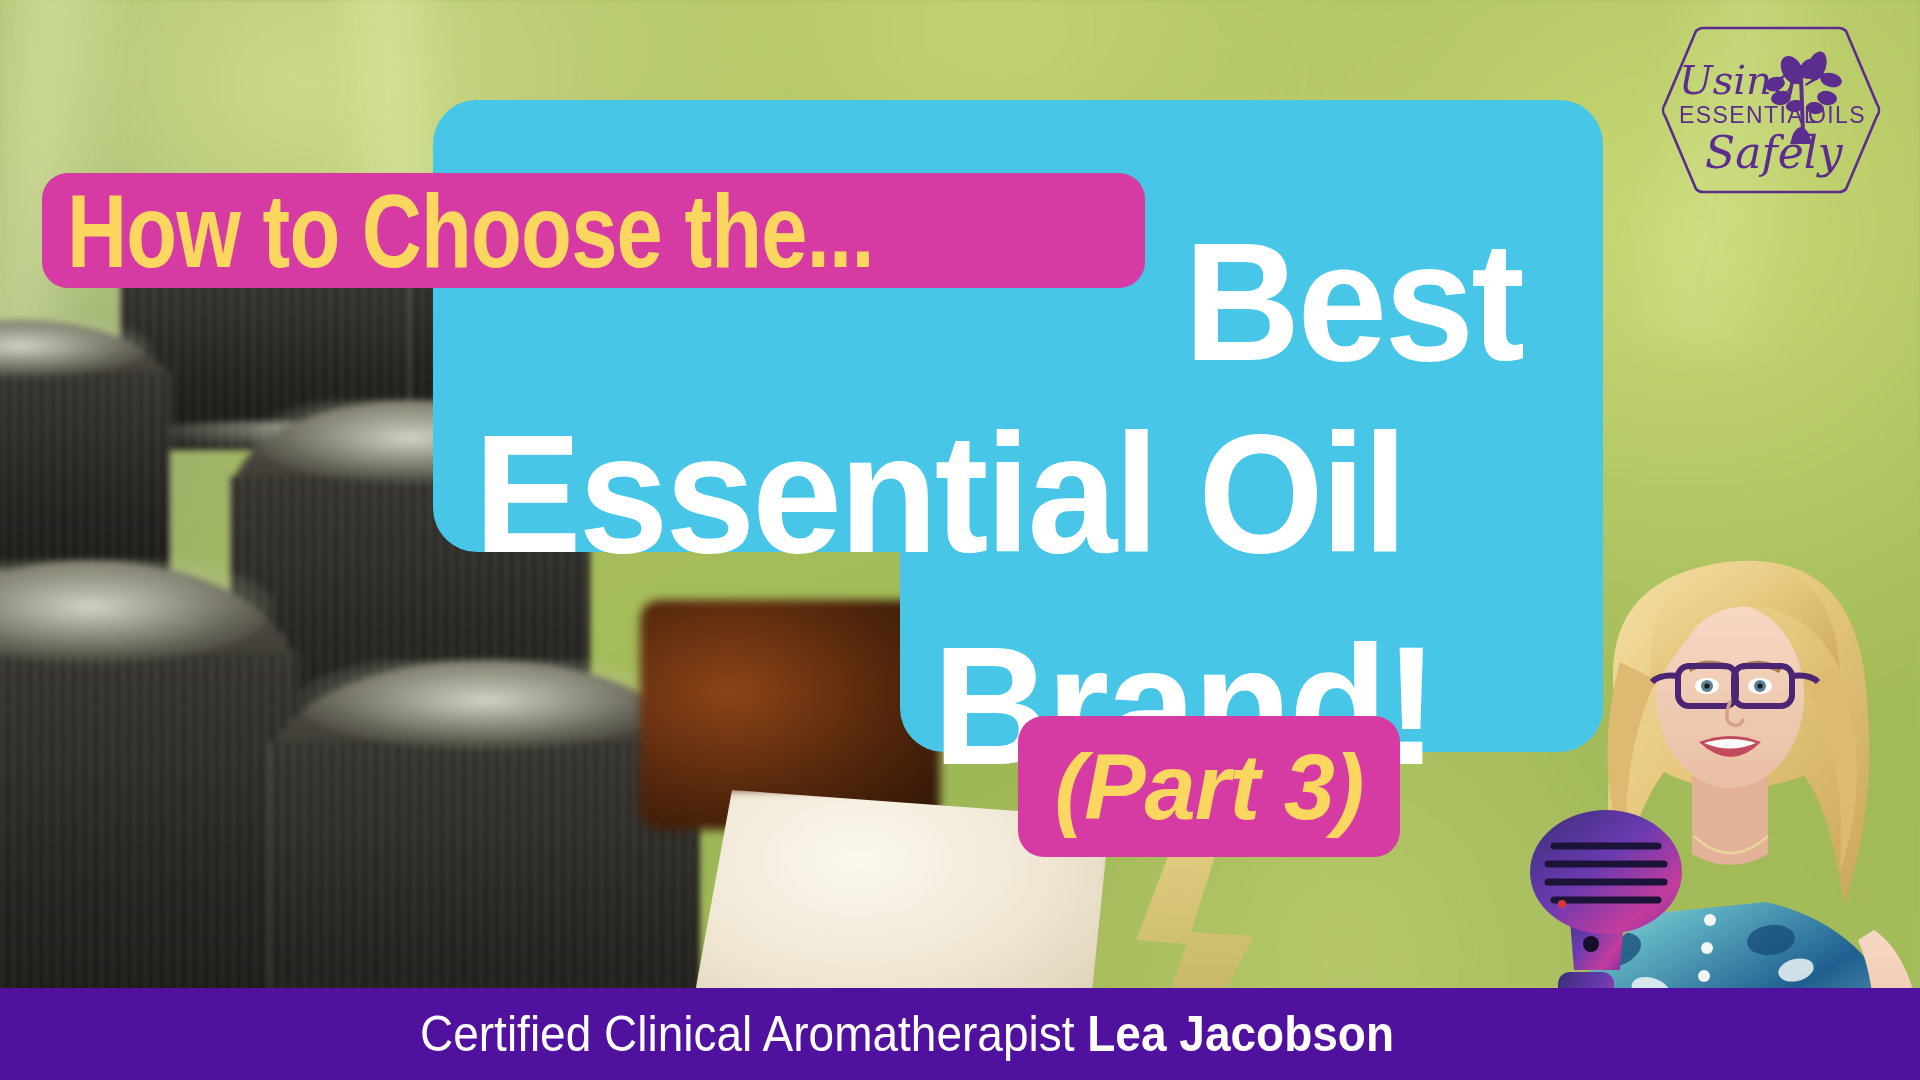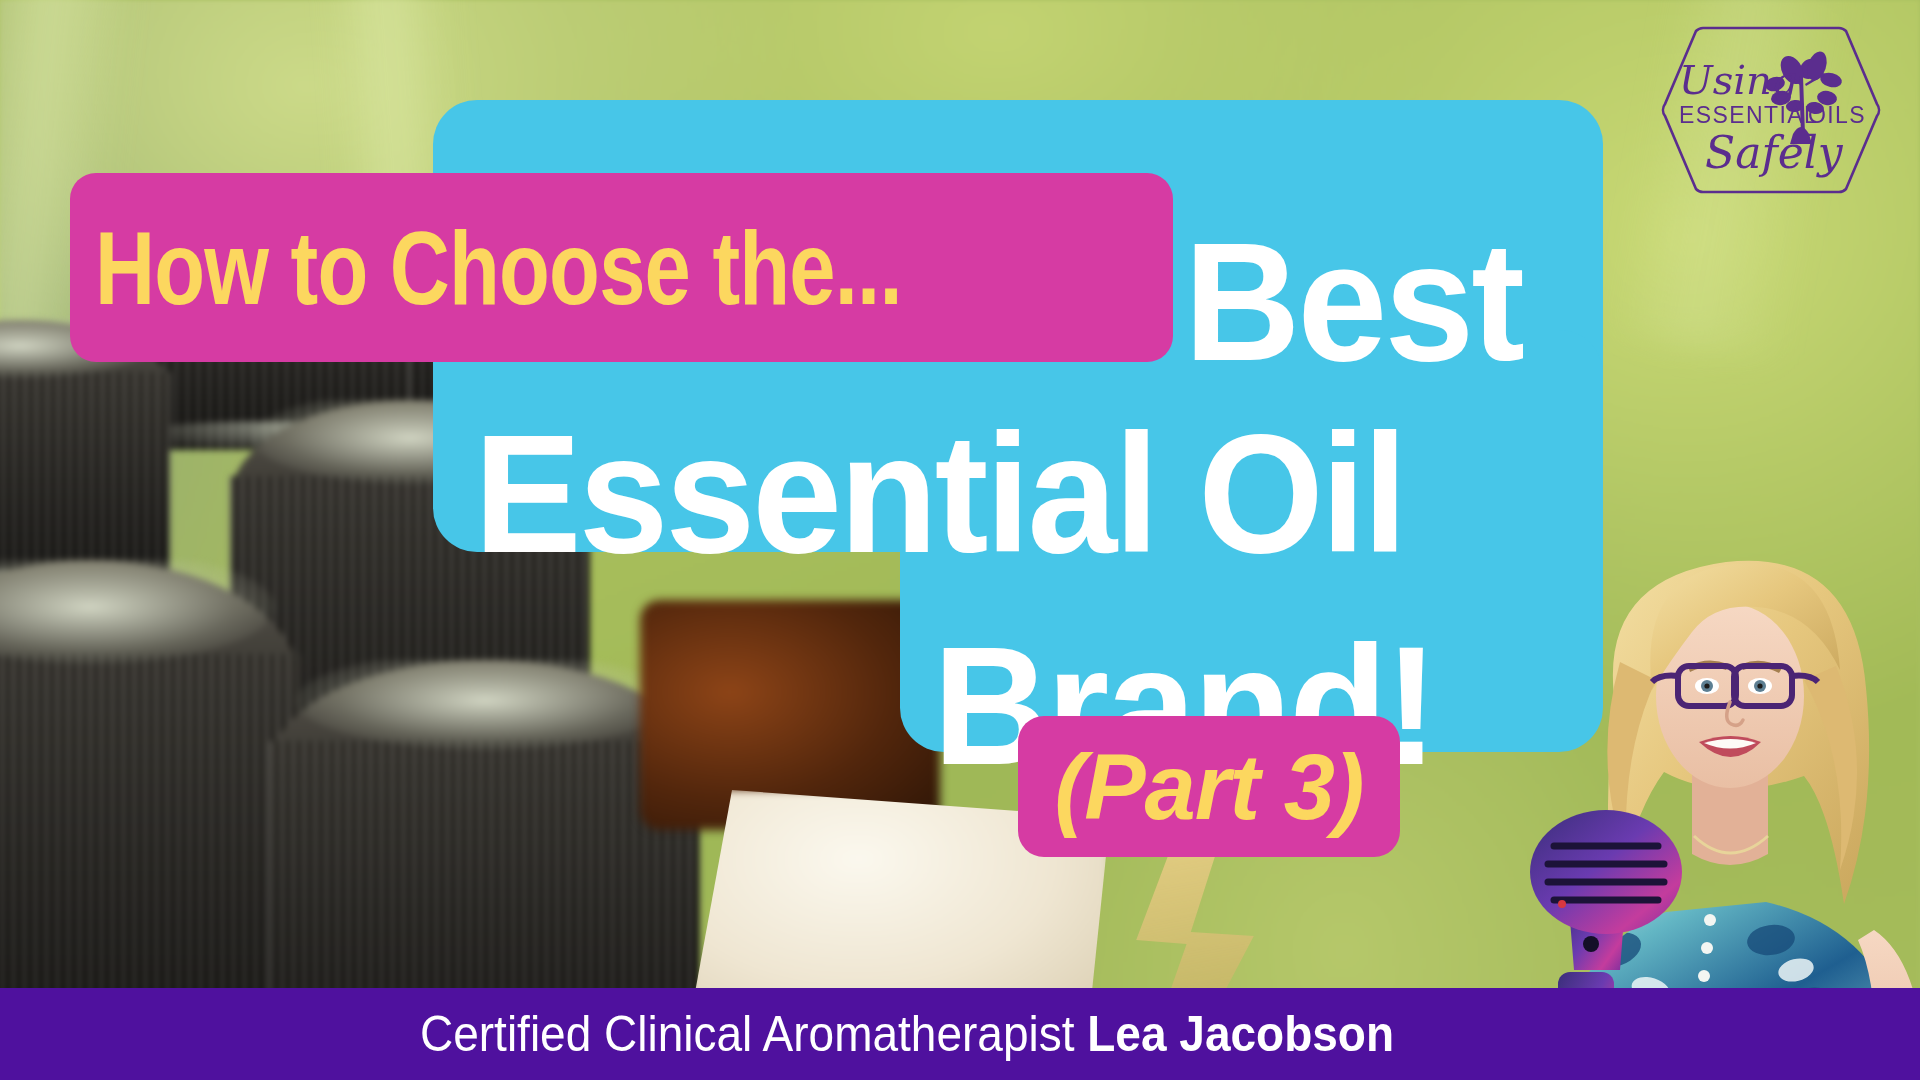--- a/index.html
+++ b/index.html
@@ -84,23 +84,23 @@
   .cyan-b{
     position:absolute;left:900px;top:330px;width:703px;height:422px;
     background:var(--cyan);border-radius:44px;
   }
   .cyan-join{
     position:absolute;left:900px;top:420px;width:703px;height:140px;background:var(--cyan);
   }
 
   
   .pink-strip{
-    position:absolute;left:42px;top:173px;width:1103px;height:189px;
+    position:absolute;left:42px;top:173px;width:1103px;height:115px;
     background:var(--pink);border-radius:26px;
-    display:flex;align-items:center;margin-left:28px;
+    display:flex;align-items:center;
   }
   .pink-strip .txt{
     color:var(--yellow);
     font-size:104px;line-height:1;
     font-weight:700;
     letter-spacing:-1px;
     transform:scaleX(.80);
     transform-origin:left center;
     margin-left:25px;
     white-space:nowrap;

